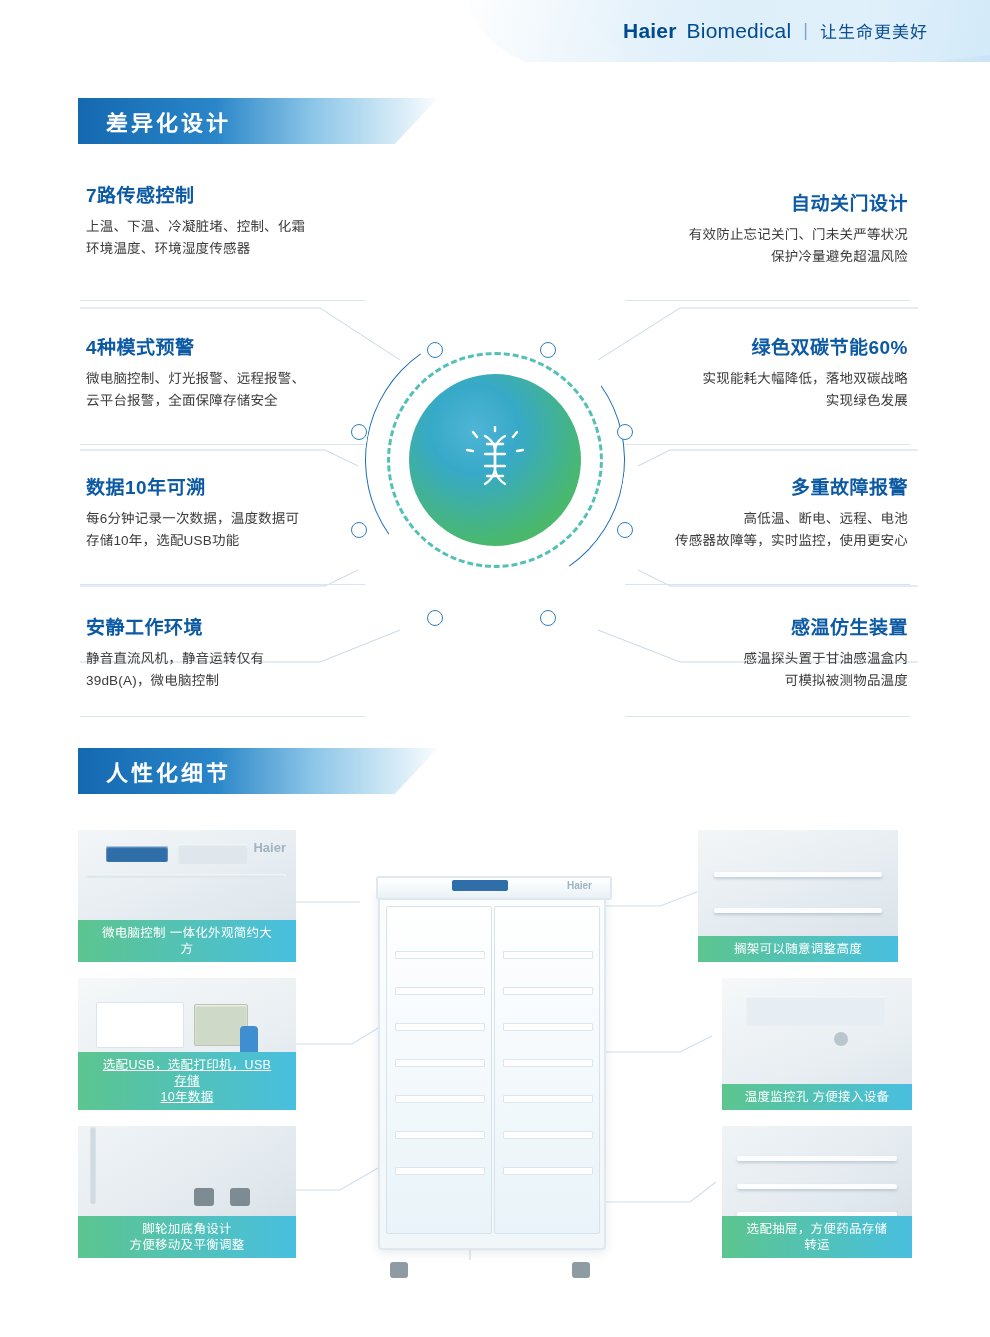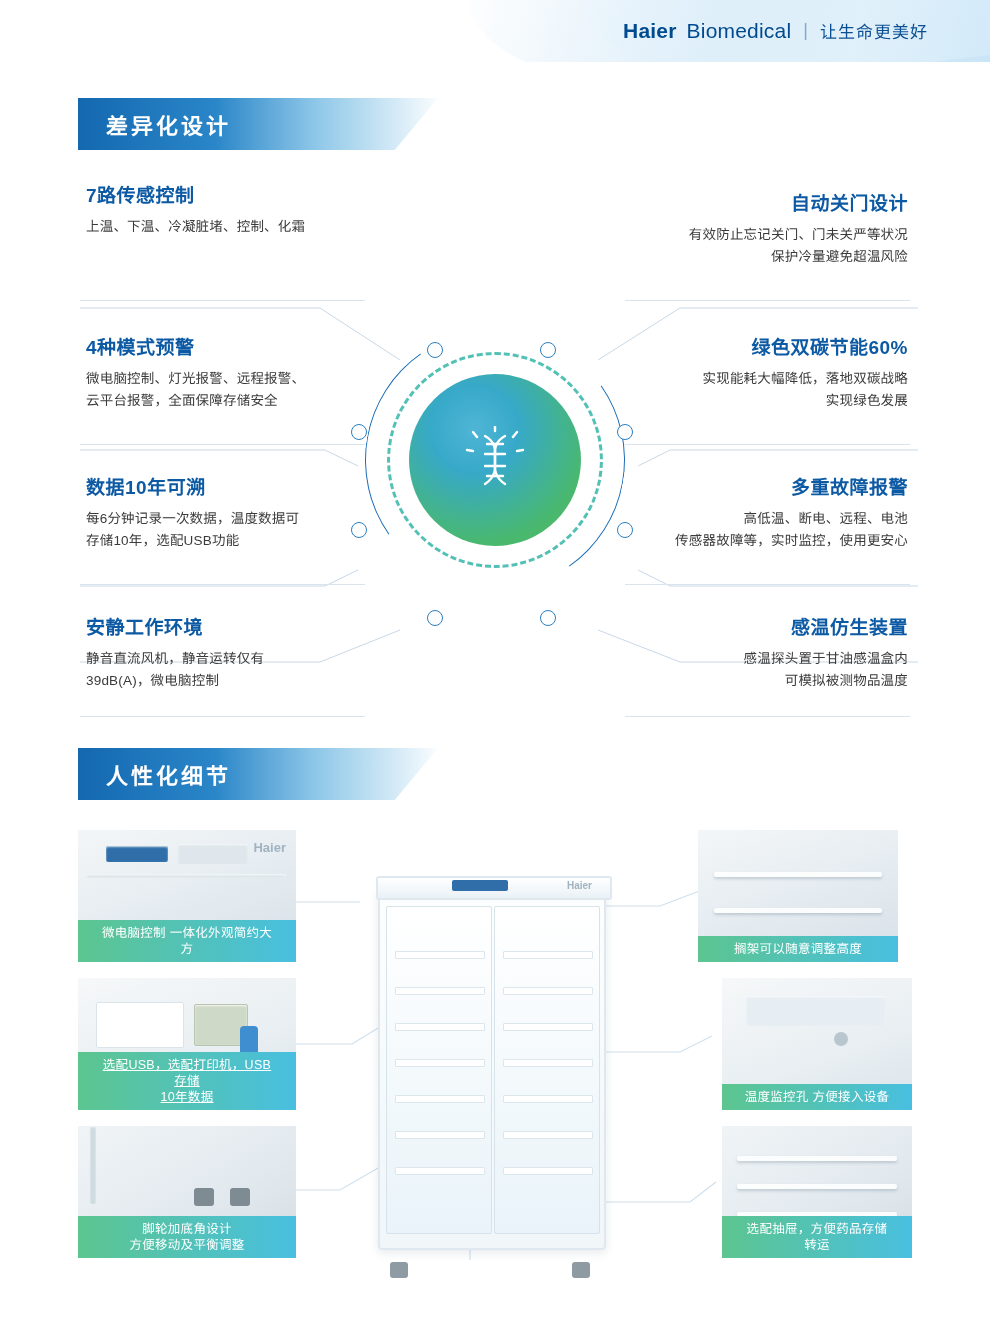--- a/index.html
+++ b/index.html
@@ -72,21 +72,21 @@
   .brand-slogan {
     font-size: 17px;
     color: #0a4f93;
     font-weight: normal;
     letter-spacing: 1px;
   }
 
   
   .sec-title {
     position: absolute;
-    height: 52px;
+    height: 46px;
     width: 360px;
     display: flex;
     align-items: center;
   }
   .sec-title .bar {
     position: absolute;
     inset: 0;
     background: linear-gradient(90deg, #1468b0 0%, #2a86c8 38%, #8ec7e8 66%, rgba(215,238,250,0.15) 100%);
     clip-path: polygon(0 0, 100% 0, 88% 100%, 0 100%);
   }
@@ -379,20 +379,21 @@
   <div class="node" id="node-4"></div>
   <div class="node" id="node-5"></div>
   <div class="node" id="node-6"></div>
   <div class="node" id="node-7"></div>
   <div class="node" id="node-8"></div>
 </div>
 
 <div class="feat" id="feat-1">
   <div class="f-title">7路传感控制</div>
   <div class="f-line">上温、下温、冷凝脏堵、控制、化霜</div>
+  <div class="f-line">环境温度、环境湿度传感器</div>
 </div>
 <div class="divider" id="div-1"></div>
 
 <div class="feat" id="feat-2">
   <div class="f-title">4种模式预警</div>
   <div class="f-line">微电脑控制、灯光报警、远程报警、</div>
   <div class="f-line">云平台报警，全面保障存储安全</div>
 </div>
 <div class="divider" id="div-2"></div>
 

